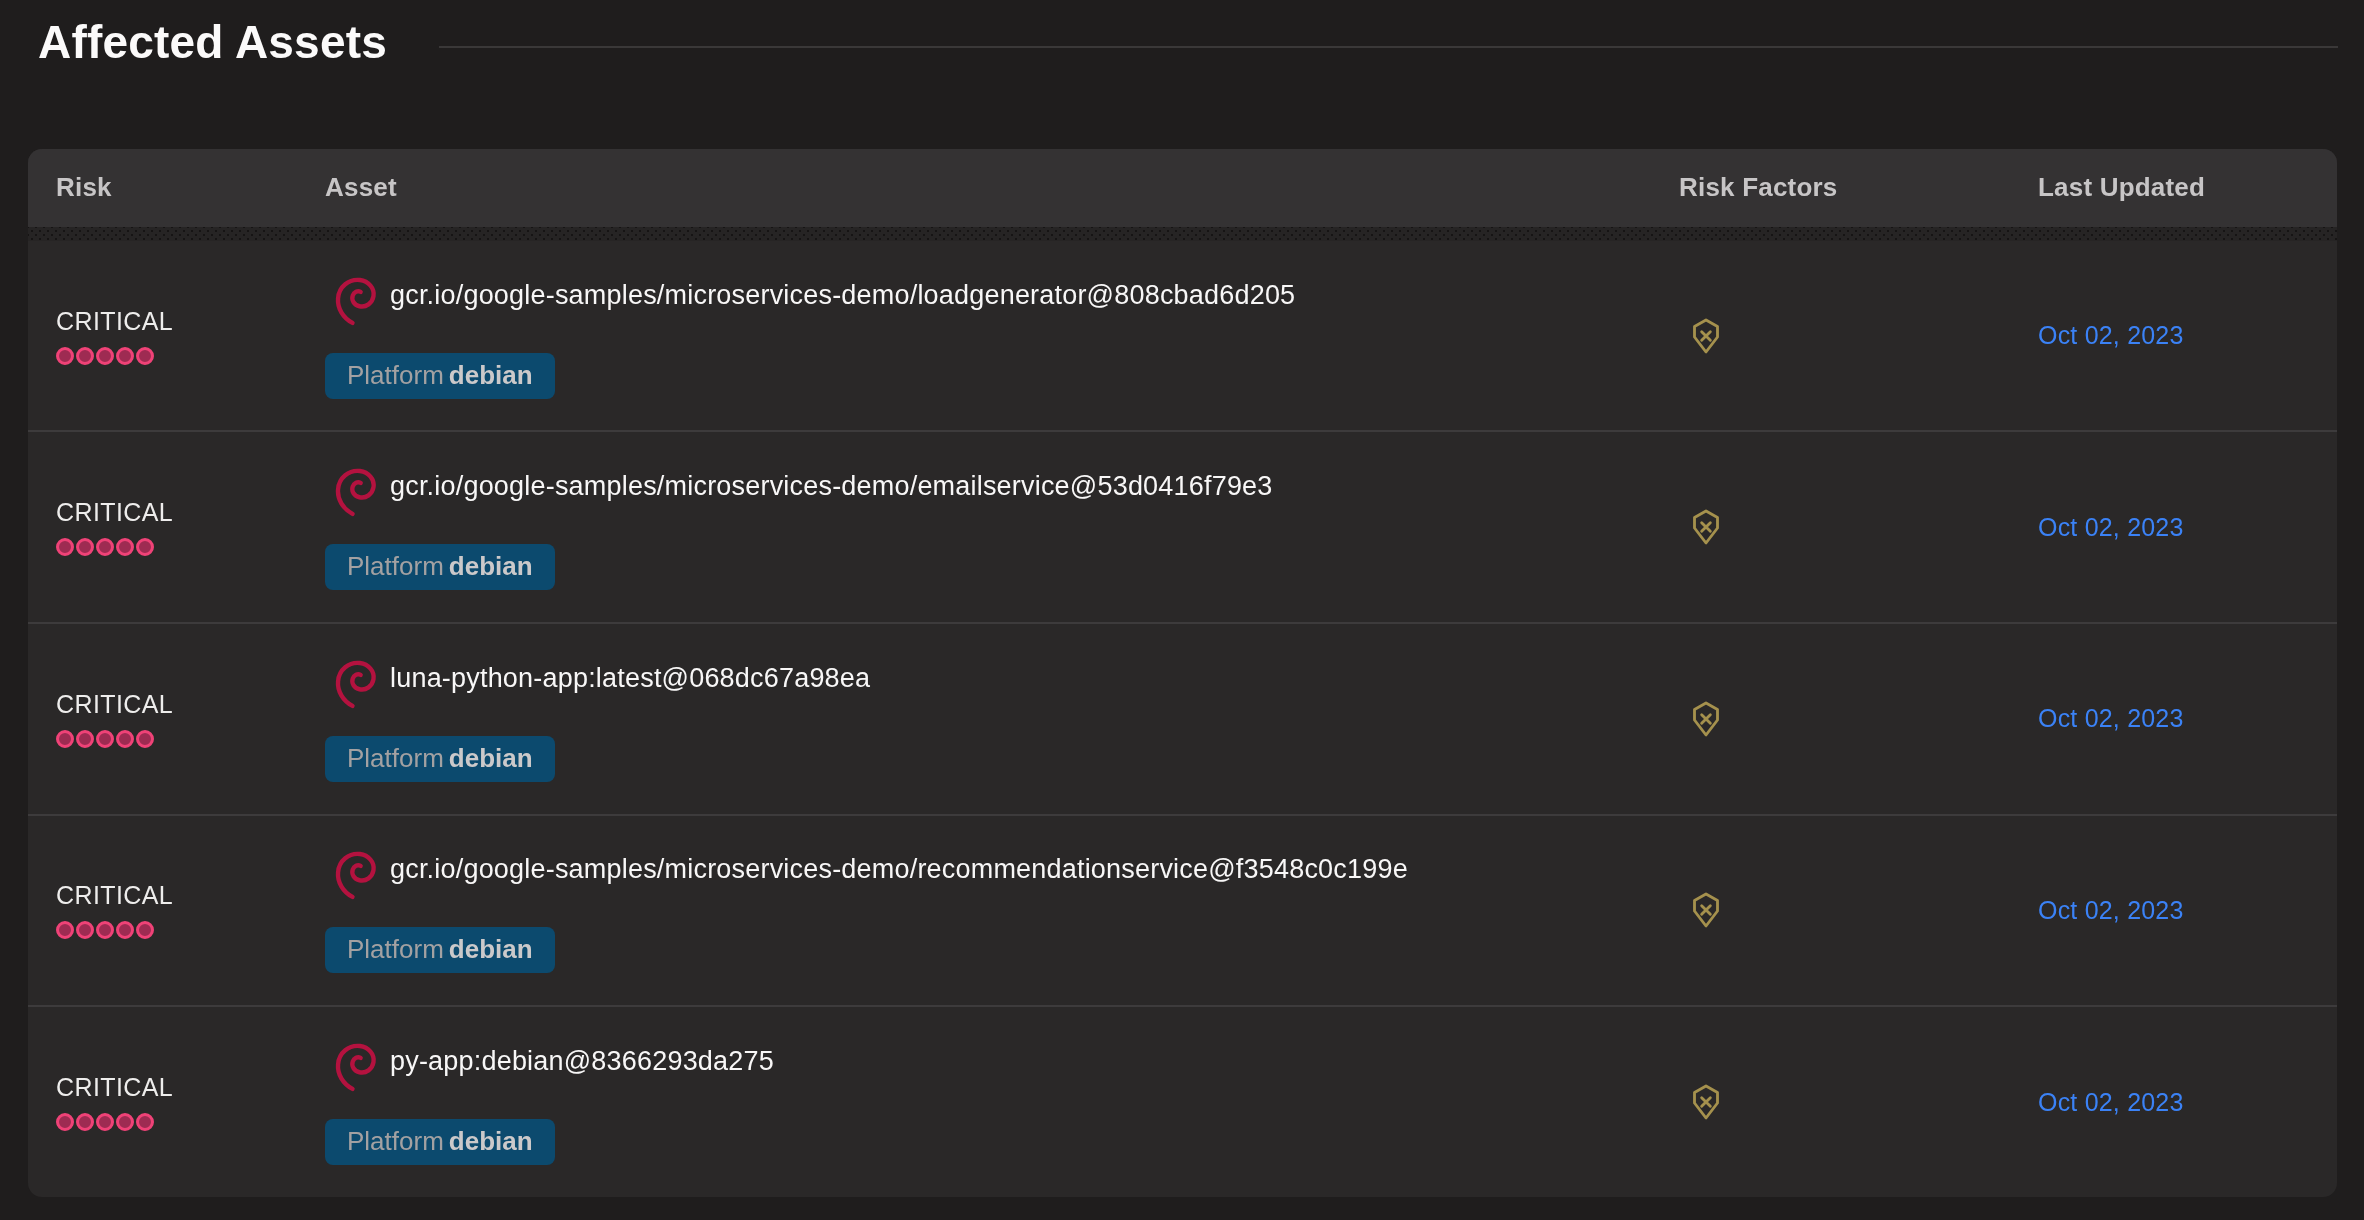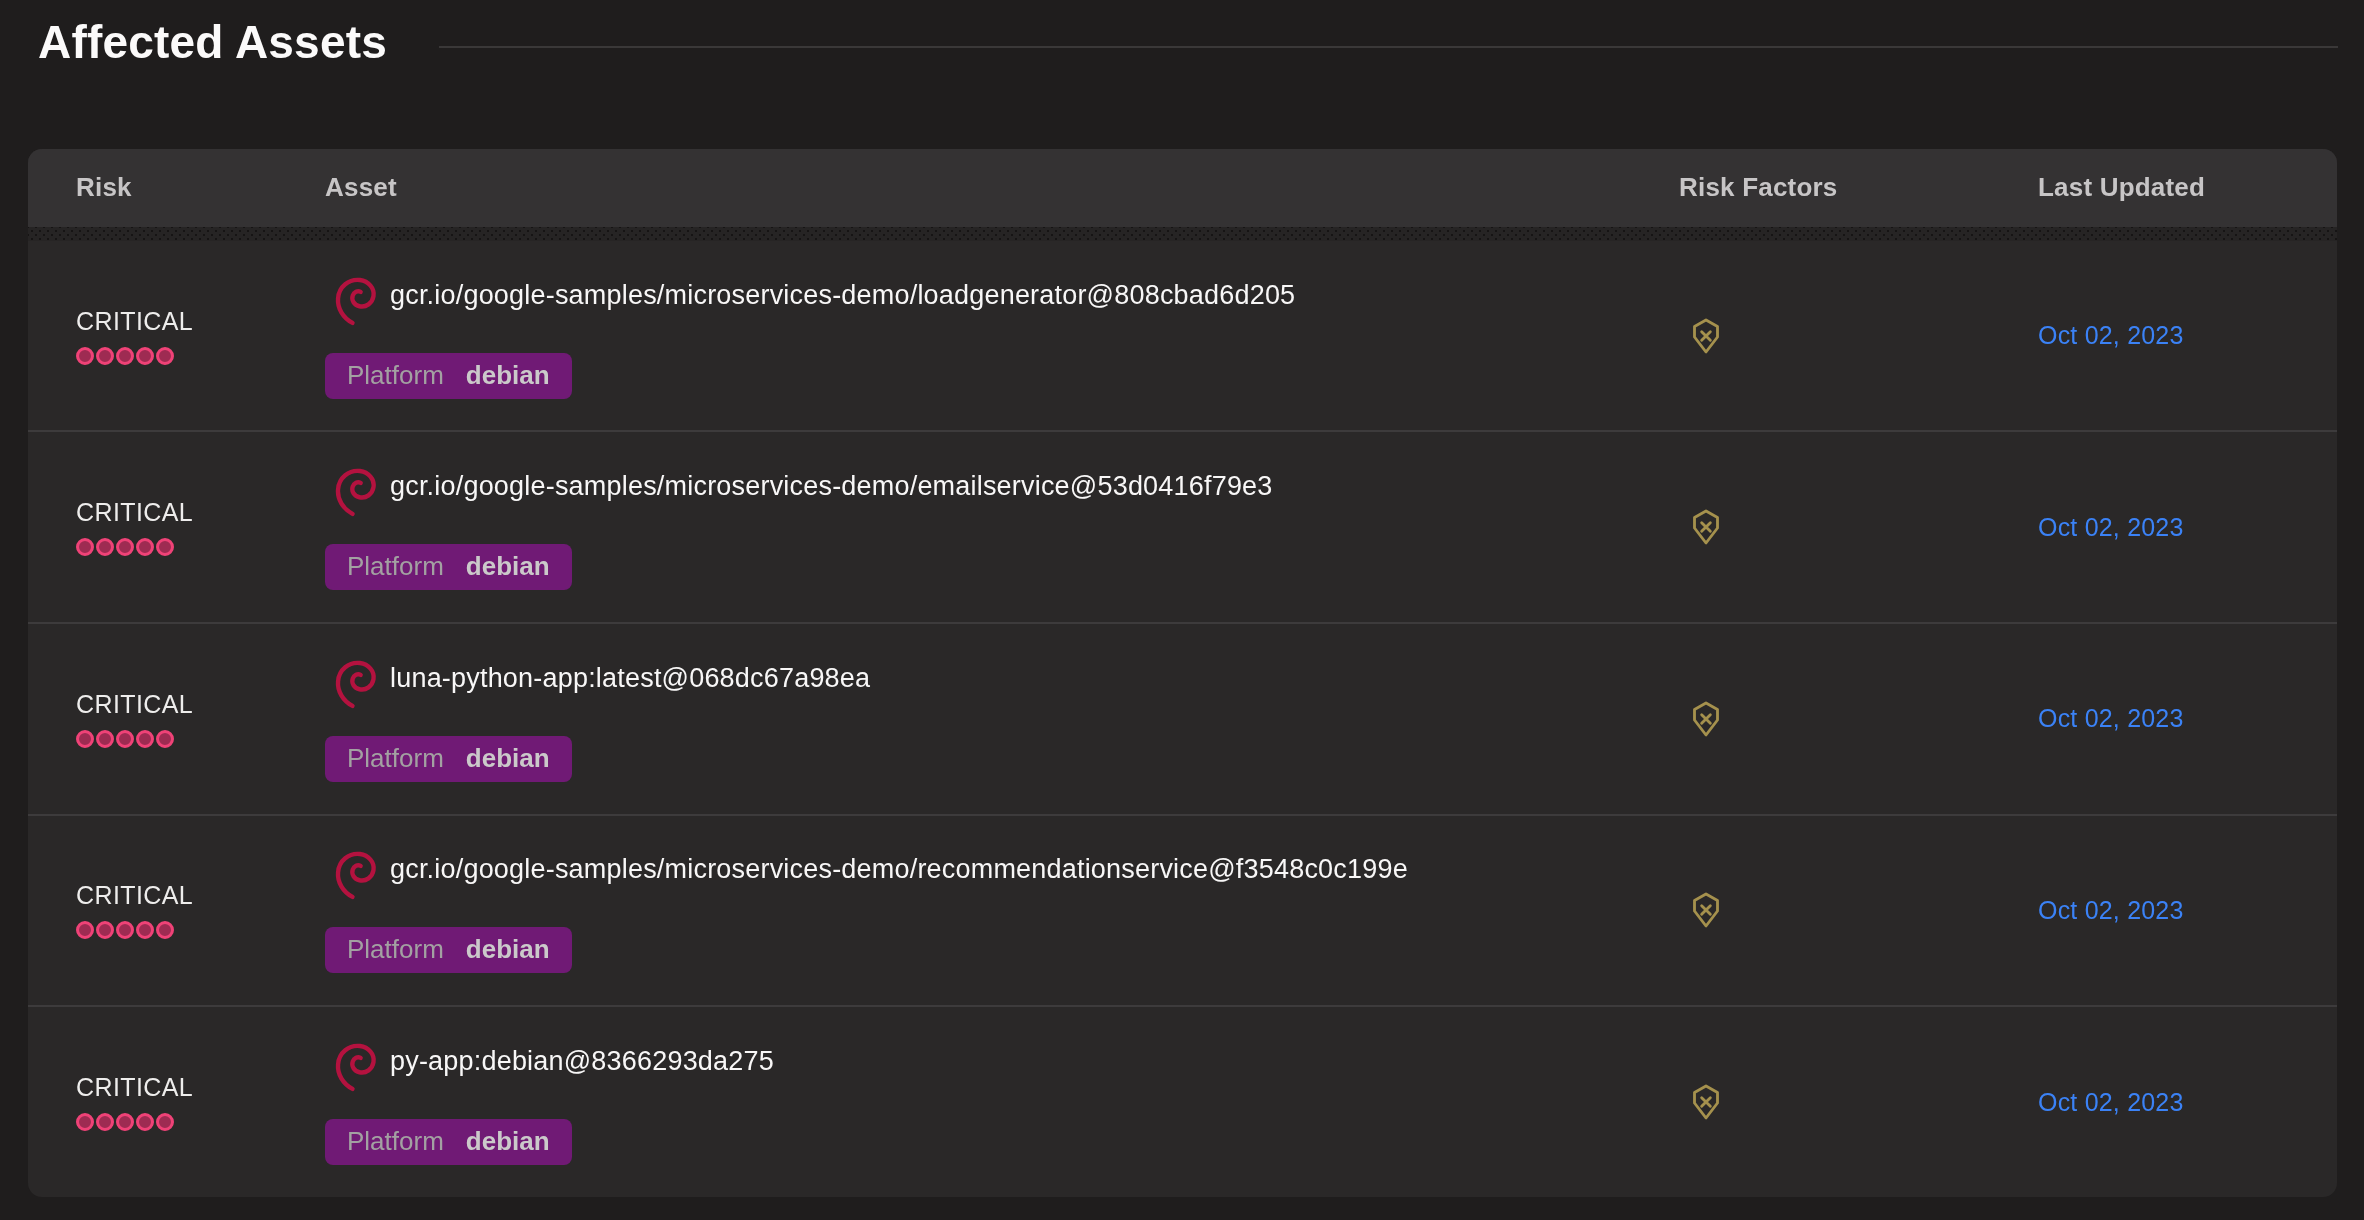--- a/index.html
+++ b/index.html
@@ -44,21 +44,21 @@
     height: 78px;
     flex: 0 0 78px;
     background: #343233;
     display: flex;
     align-items: center;
     font-size: 26px;
     font-weight: 700;
     color: #c7c5c6;
     letter-spacing: 0.2px;
   }
-  .col-risk    { width: 297px;  padding-left: 48px; }
+  .col-risk    { width: 297px;  padding-left: 28px; }
   .col-asset   { width: 1326px; }
   .col-factors { width: 361px;  padding-left: 28px; }
   .col-updated { flex: 1;       padding-left: 26px; }
   .dotted-strip {
     flex: 0 0 14px;
     height: 14px;
     background-color: #262424;
     background-image:
       radial-gradient(#161414 1.2px, transparent 1.4px),
       radial-gradient(#161414 1.2px, transparent 1.4px);
@@ -110,24 +110,24 @@
     line-height: 44px;
     text-decoration: none;
     letter-spacing: 0.2px;
     white-space: nowrap;
     cursor: pointer;
   }
   .platform-badge {
     display: inline-flex;
     align-self: flex-start;
     align-items: baseline;
-    gap: 22px;
+    gap: 5px;
     margin-top: 24px;
     padding: 7px 22px 9px 22px;
-    background: #701a75;
+    background: #0c4a6e;
     border-radius: 8px;
     font-size: 26px;
     line-height: 30px;
   }
   .pf-label { color: #a3a1a2; font-weight: 400; }
   .pf-value { color: #cbc9ca; font-weight: 700; }
   
   .shield-icon {
     width: 40px; height: 40px;
     display: inline-flex;

